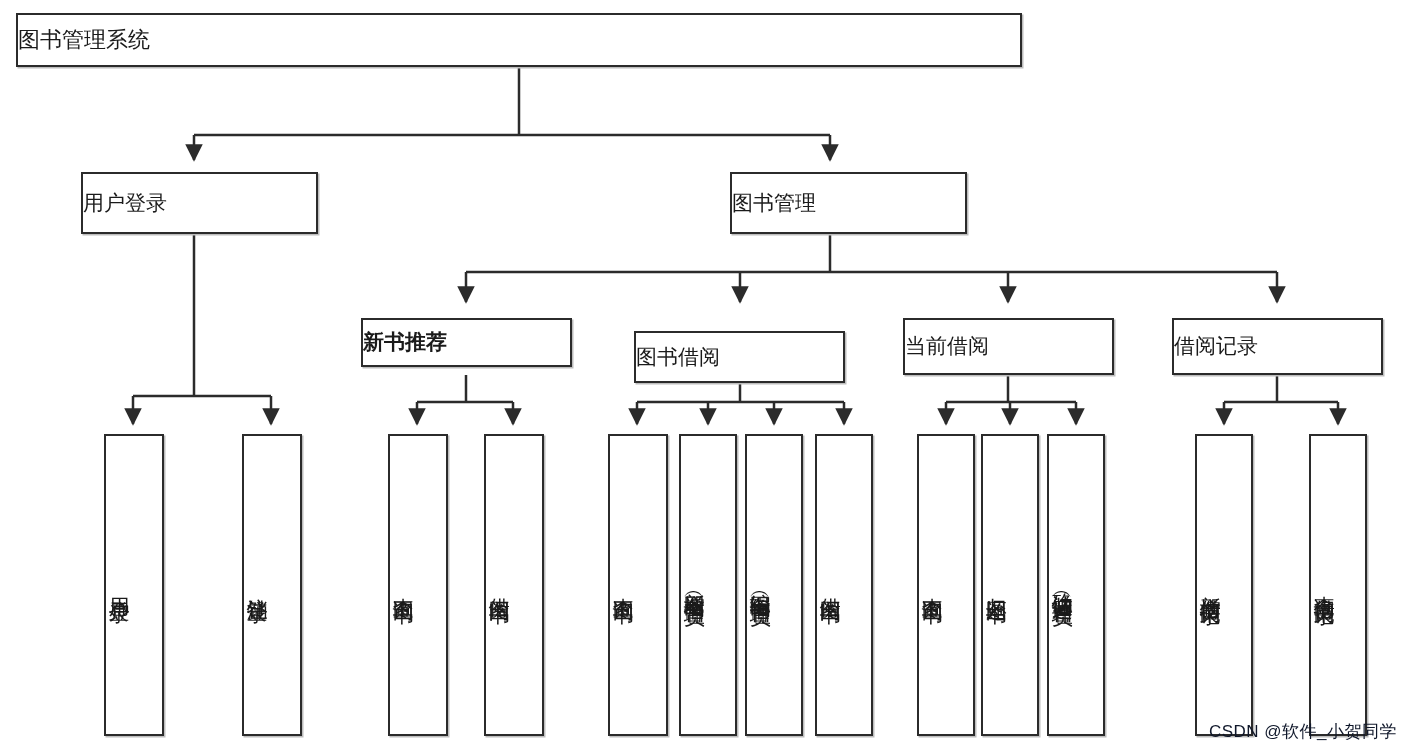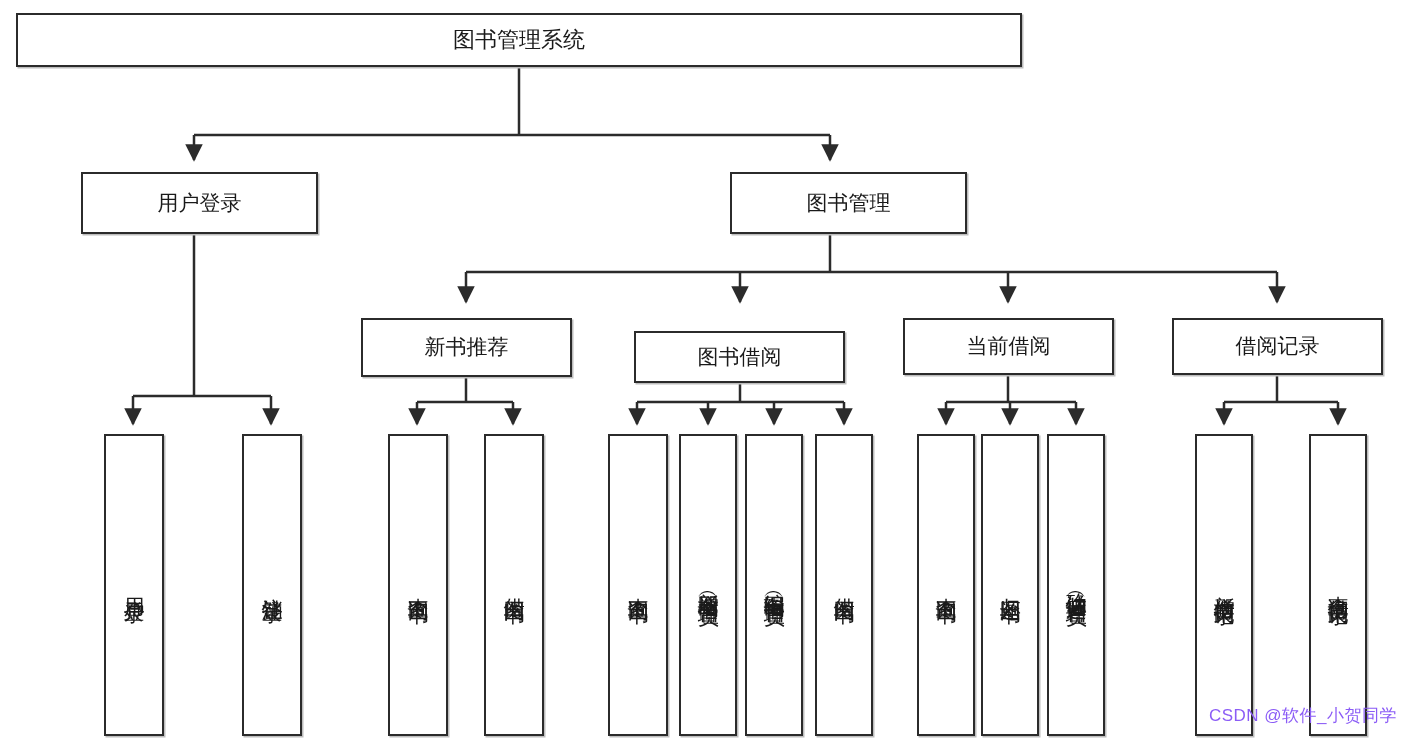--- a/index.html
+++ b/index.html
@@ -25,21 +25,21 @@
     height: 747px;
     pointer-events: none;
   }
   .node {
     position: absolute;
     box-sizing: border-box;
     background: #ffffff;
     border: 2px solid #2b2b2b;
     display: flex;
     align-items: center;
-    justify-content: center;
+    justify-content: flex-start;
     color: #1a1a1a;
     box-shadow: 1.5px 1.5px 0 0 #bdbdbd;
   }
   .node .label {
     display: block;
     text-align: center;
     line-height: 1.25;
     white-space: nowrap;
   }
   .node.horiz .label {
@@ -52,23 +52,23 @@
   .node.vert .label {
     writing-mode: vertical-rl;
     text-orientation: upright;
     font-size: 21px;
     letter-spacing: 2px;
   }
   .node.root .label { font-size: 22px; }
   .watermark {
     position: absolute;
     right: 8px;
-    bottom: 20px;
+    bottom: 4px;
     font-size: 17px;
-    color: #8b5cf6;
+    color: #0f172a;
     white-space: nowrap;
     letter-spacing: 0.5px;
   }
 </style>
 </head>
 <body>
 
 <div id="canvas">
 
   <svg class="wires" viewBox="0 0 1405 747">
@@ -125,21 +125,21 @@
     <span class="label">图书管理系统</span>
   </div>
 
   <div class="node horiz" style="left:81px; top:172px; width:237px; height:62px;">
     <span class="label">用户登录</span>
   </div>
   <div class="node horiz" style="left:730px; top:172px; width:237px; height:62px;">
     <span class="label">图书管理</span>
   </div>
 
-  <div class="node horiz" style="left:361px; top:318px; width:211px; height:59px;">
+  <div class="node horiz" style="left:361px; top:318px; width:211px; height:49px;font-weight:bold;">
     <span class="label">新书推荐</span>
   </div>
   <div class="node horiz" style="left:634px; top:318px; width:211px; height:52px;margin-top:13px;">
     <span class="label">图书借阅</span>
   </div>
   <div class="node horiz" style="left:903px; top:318px; width:211px; height:57px;font-family:Liberation Serif, serif;">
     <span class="label">当前借阅</span>
   </div>
   <div class="node horiz" style="left:1172px; top:318px; width:211px; height:57px;">
     <span class="label">借阅记录</span>

